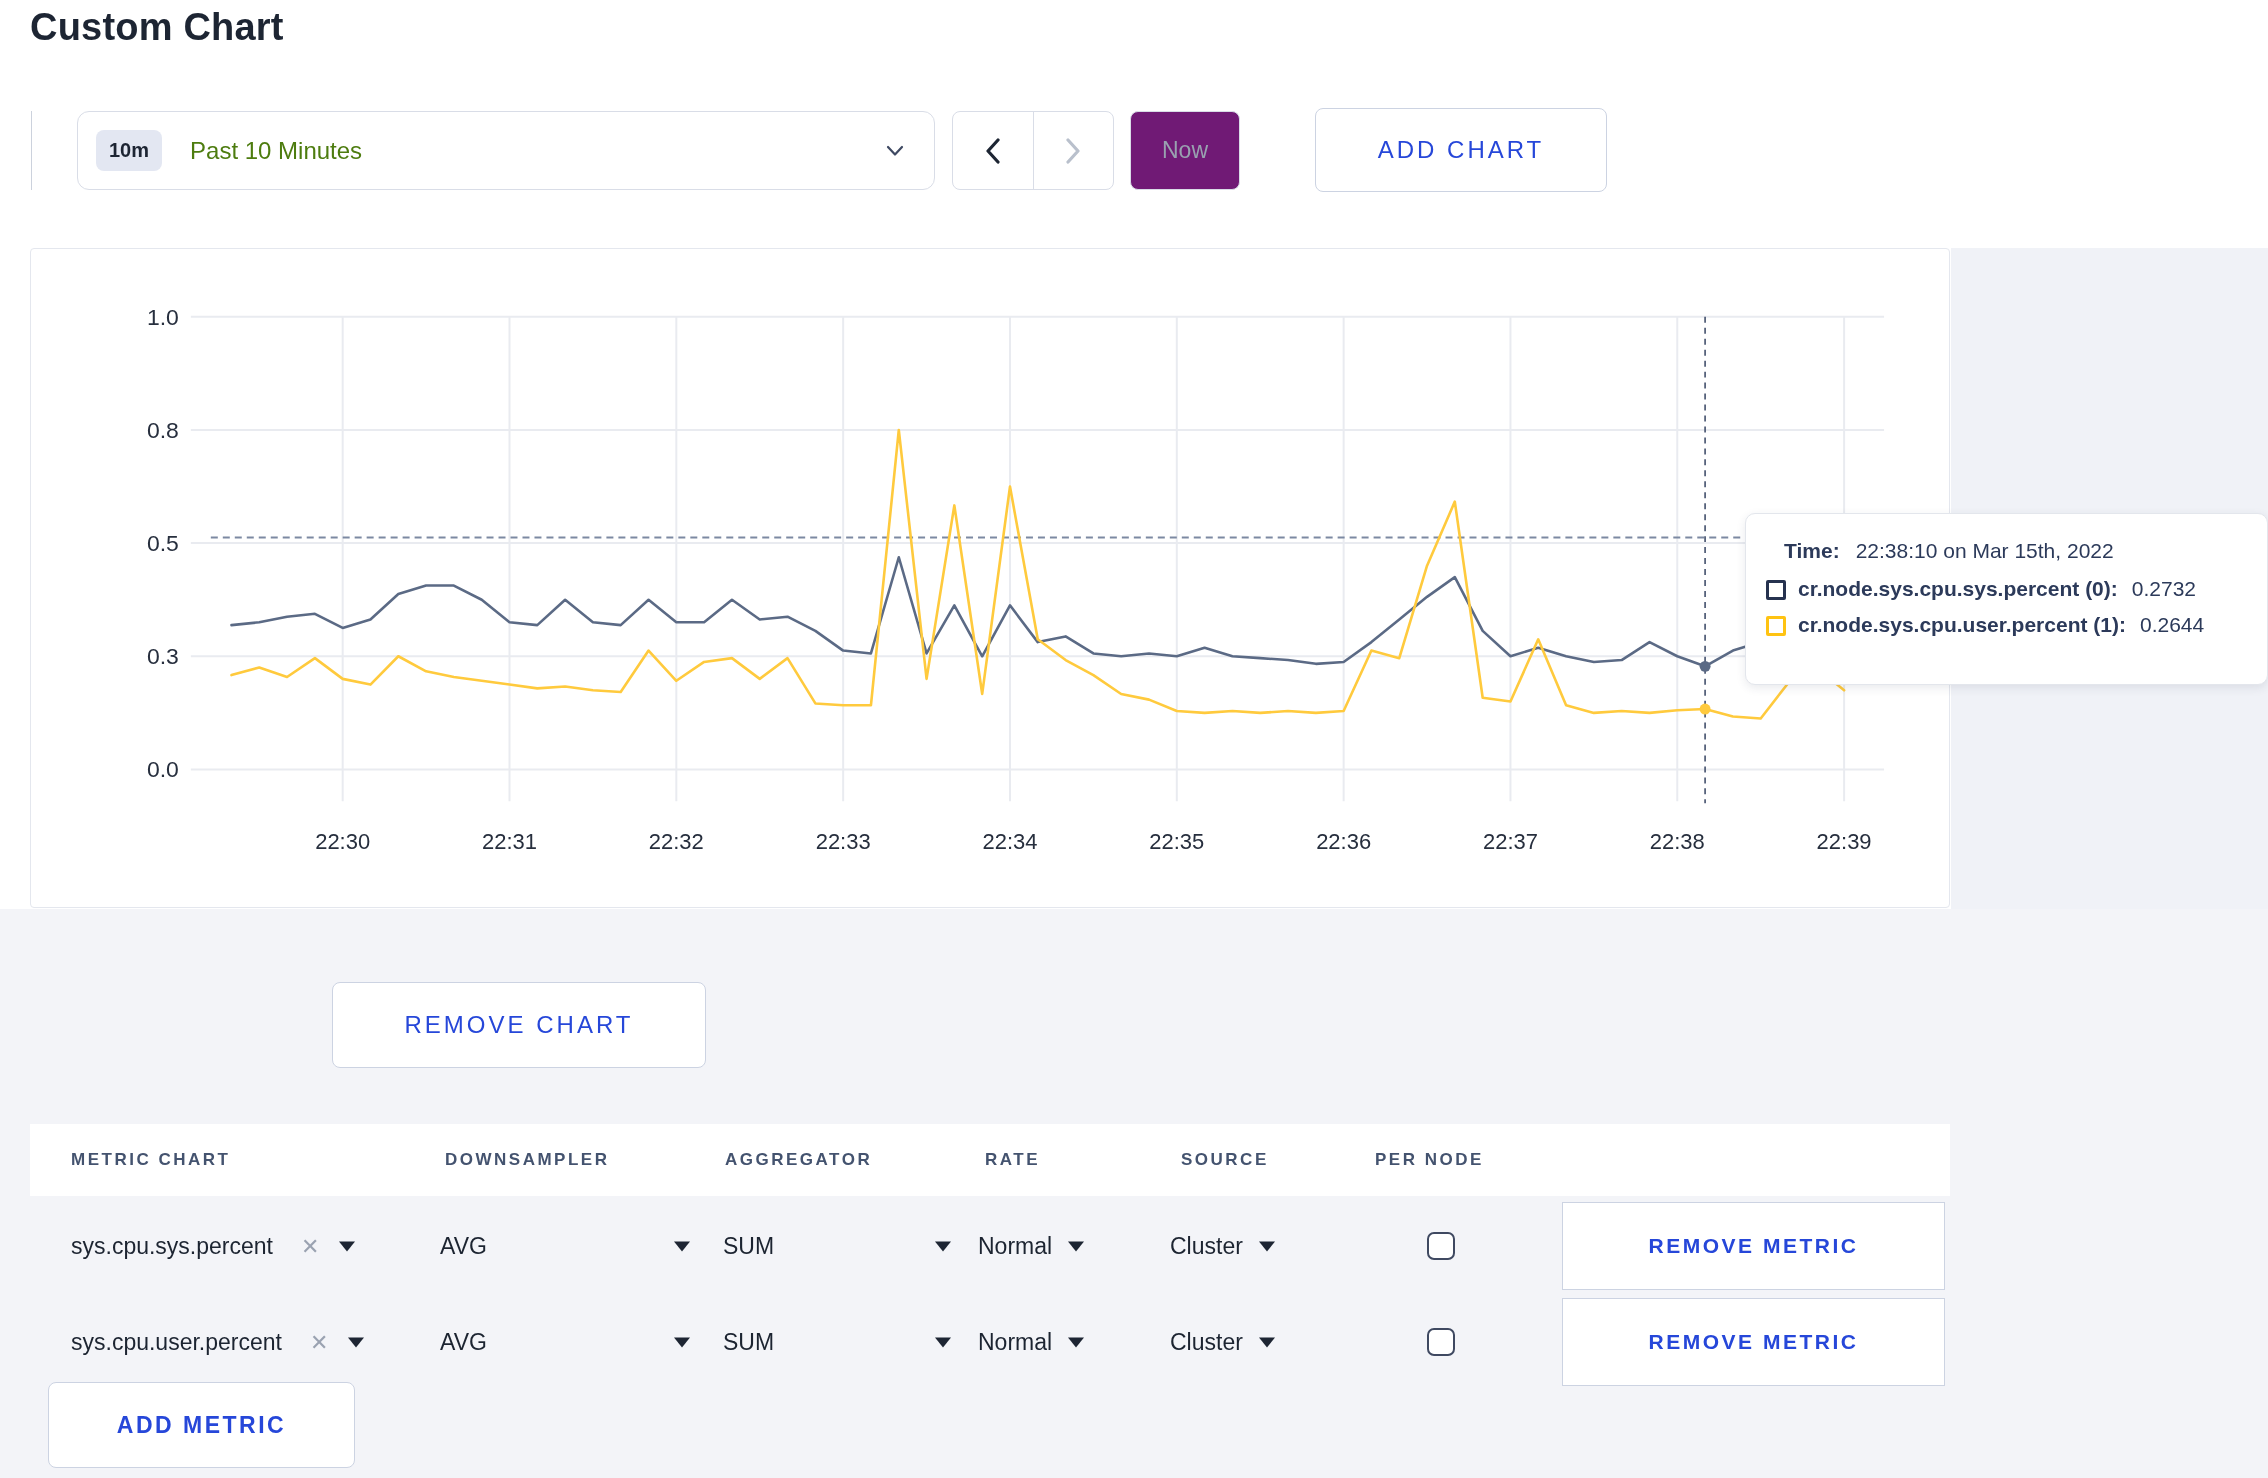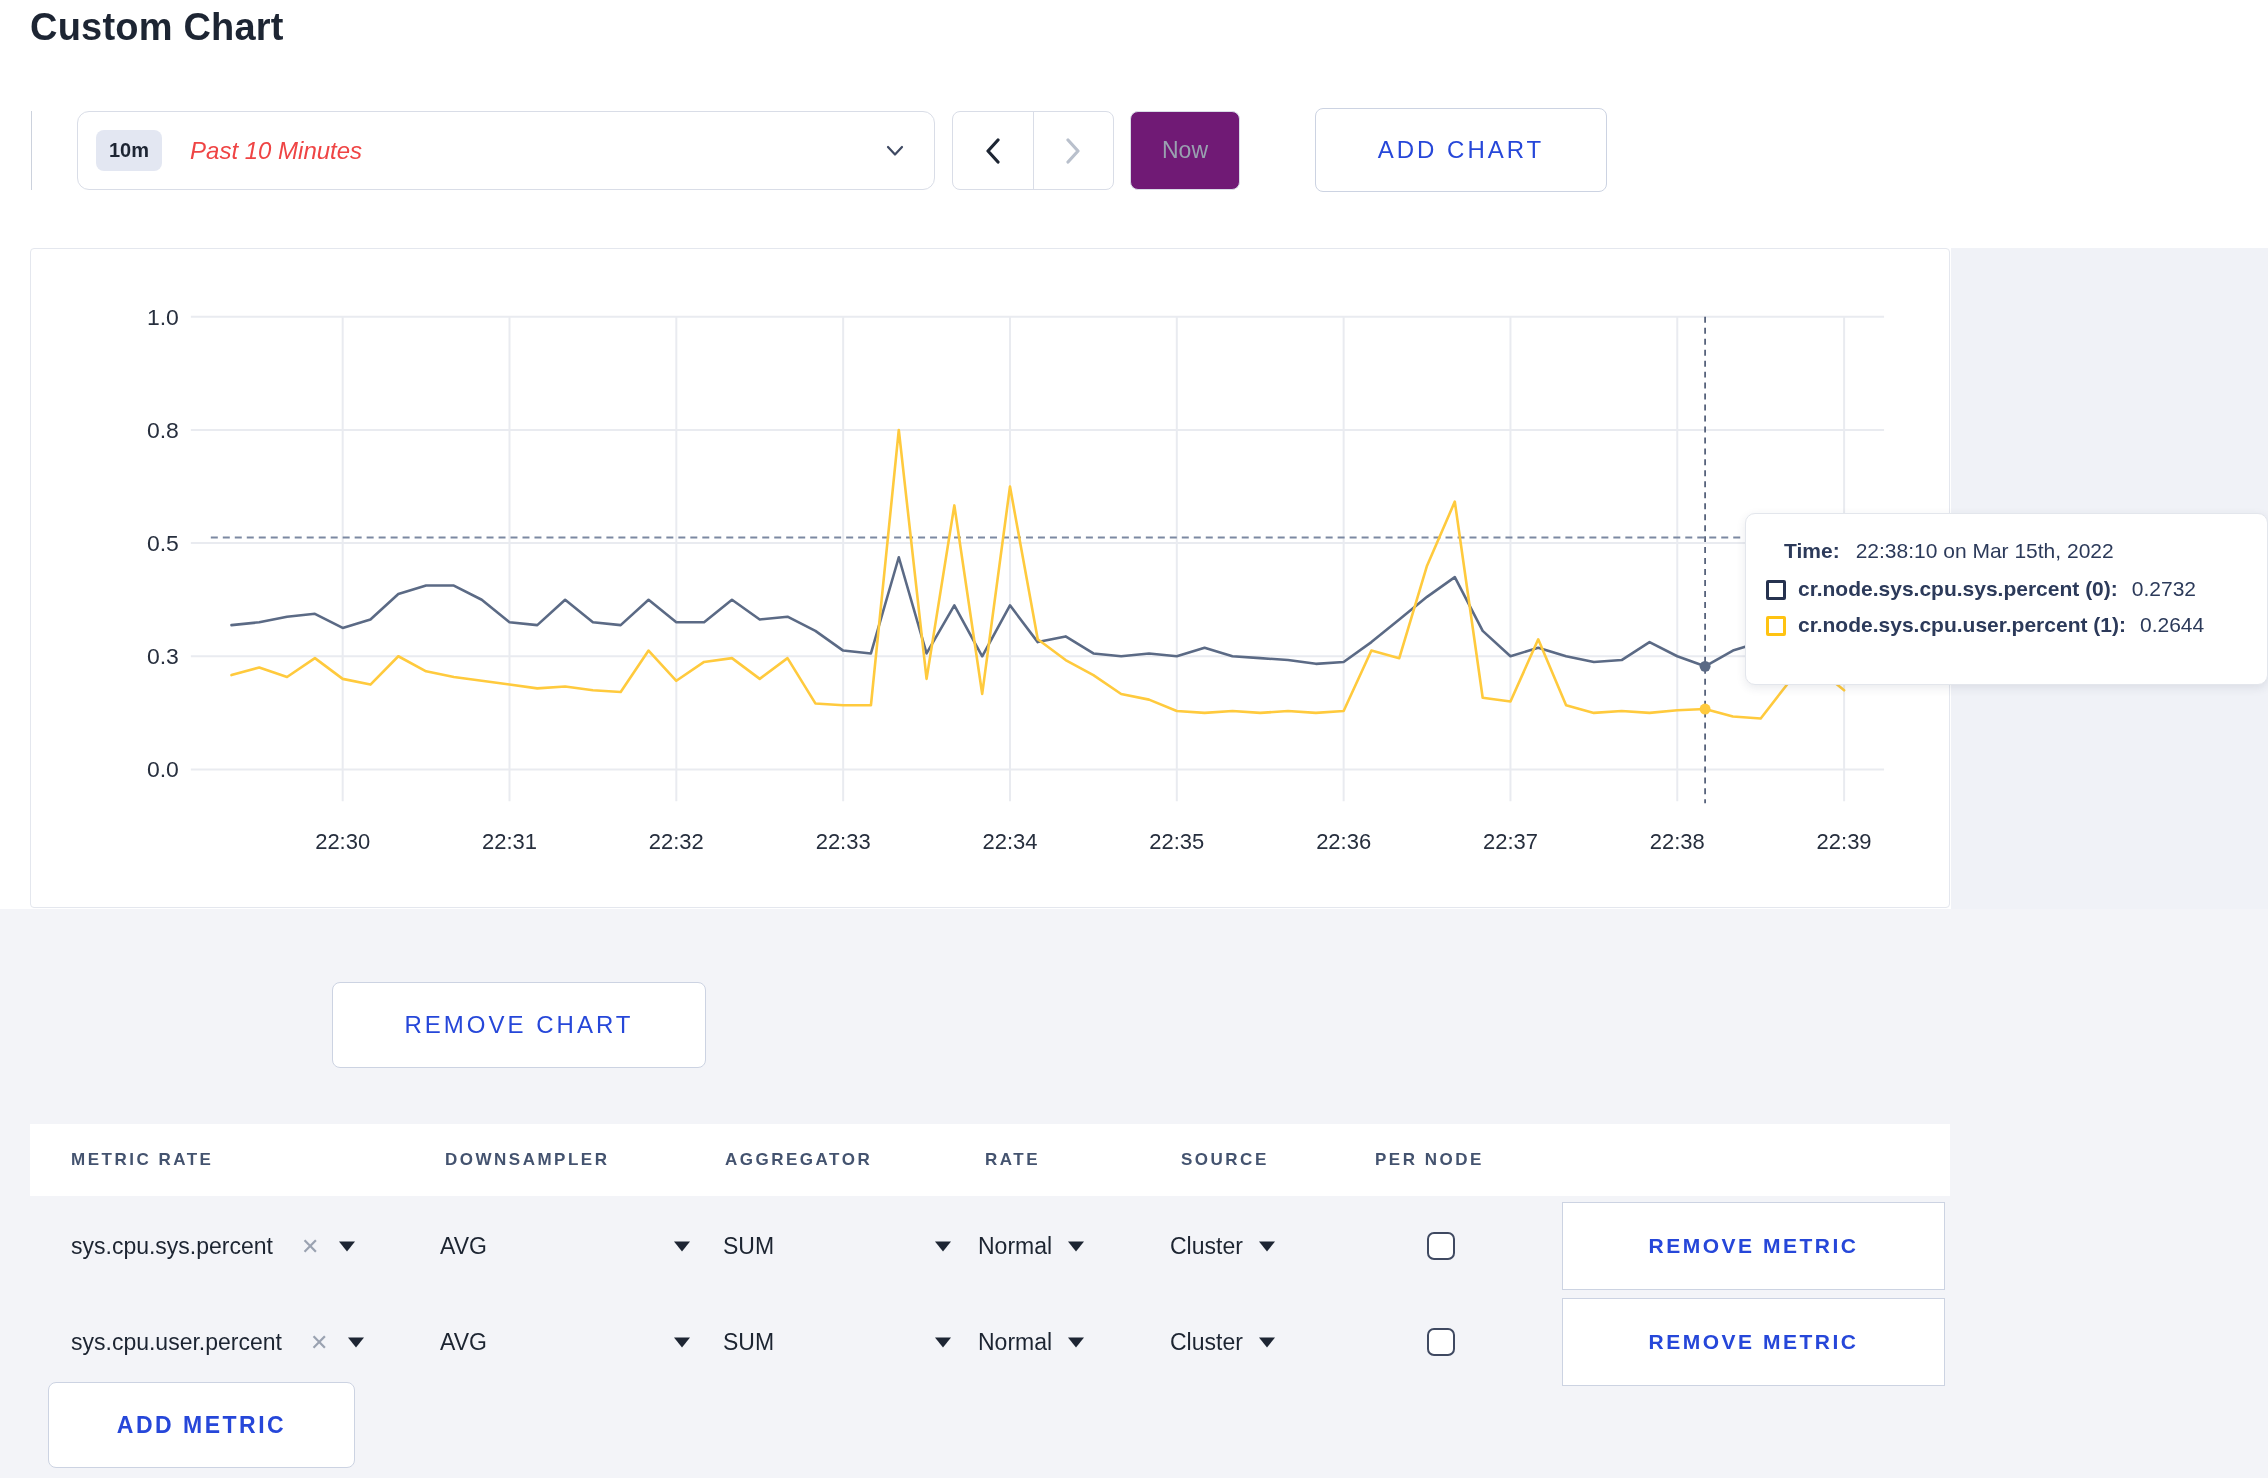--- a/index.html
+++ b/index.html
@@ -10,21 +10,21 @@
   .bg-bottom{position:absolute;left:0;top:909px;width:2268px;height:569px;background:#f3f4f8;}
   .bg-right{position:absolute;left:1951px;top:248px;width:317px;height:661px;background:#f0f2f7;}
 
   
   .page-title{position:absolute;left:30px;top:6px;font-size:38px;font-weight:600;color:#1d2533;letter-spacing:.2px;}
 
   
   .toolbar-divider{position:absolute;left:31px;top:111px;width:1px;height:79px;background:#ccd2dd;}
   .time-select{position:absolute;left:77px;top:111px;width:858px;height:79px;background:#fff;border:1px solid #d9dde7;border-radius:12px;display:flex;align-items:center;box-sizing:border-box;padding:0 30px 0 18px;cursor:pointer;}
   .time-badge{background:#e3e7f2;border-radius:8px;padding:9px 13px;font-size:20px;font-weight:700;color:#1d2533;}
-  .time-label{margin-left:28px;font-size:24px;color:#ef4444;font-style:italic;}
+  .time-label{margin-left:28px;font-size:24px;color:#4d7c0f;}
   .time-select .chev-down{margin-left:auto;}
 
   .nav-group{position:absolute;left:952px;top:111px;width:162px;height:79px;background:#fff;border:1px solid #d9dde7;border-radius:8px;display:flex;box-sizing:border-box;}
   .nav-btn{flex:1;display:flex;align-items:center;justify-content:center;cursor:pointer;background:transparent;border:none;padding:0;}
   .nav-btn.prev{border-right:1px solid #d9dde7;}
   .now-btn{position:absolute;left:1130px;top:111px;width:110px;height:79px;background:#701a75;border:1px solid #d9dde7;border-radius:8px;font-size:23px;color:#99a1b0;cursor:pointer;font-family:inherit;}
   .add-chart-btn{position:absolute;left:1315px;top:108px;width:292px;height:84px;background:#fff;border:1px solid #ccd3e2;border-radius:8px;font-size:24px;letter-spacing:3px;font-weight:500;color:#2647d9;cursor:pointer;font-family:inherit;}
 
   
   .chart-card{position:absolute;left:30px;top:248px;width:1920px;height:660px;background:#fff;border:1px solid #e4e7ee;border-radius:4px;box-sizing:border-box;}
@@ -143,21 +143,21 @@
     <div class="tt-row">
       <span class="tt-swatch" style="border-color: rgb(255, 195, 18);"></span>
       <span class="tt-name">cr.node.sys.cpu.user.percent (1):</span>
       <span class="tt-val">0.2644</span>
     </div>
   </div>
 
   <button class="remove-chart-btn">REMOVE CHART</button>
 
   <div class="table-header">
-    <span class="th" style="left:41px">METRIC RATE</span>
+    <span class="th" style="left:41px">METRIC CHART</span>
     <span class="th" style="left:415px">DOWNSAMPLER</span>
     <span class="th" style="left:695px">AGGREGATOR</span>
     <span class="th" style="left:955px">RATE</span>
     <span class="th" style="left:1151px">SOURCE</span>
     <span class="th" style="left:1345px">PER NODE</span>
   </div>
 
   <div class="metric-row" style="top:1198px">
     <div class="cell" style="left:41px">
       <span>sys.cpu.sys.percent</span>

